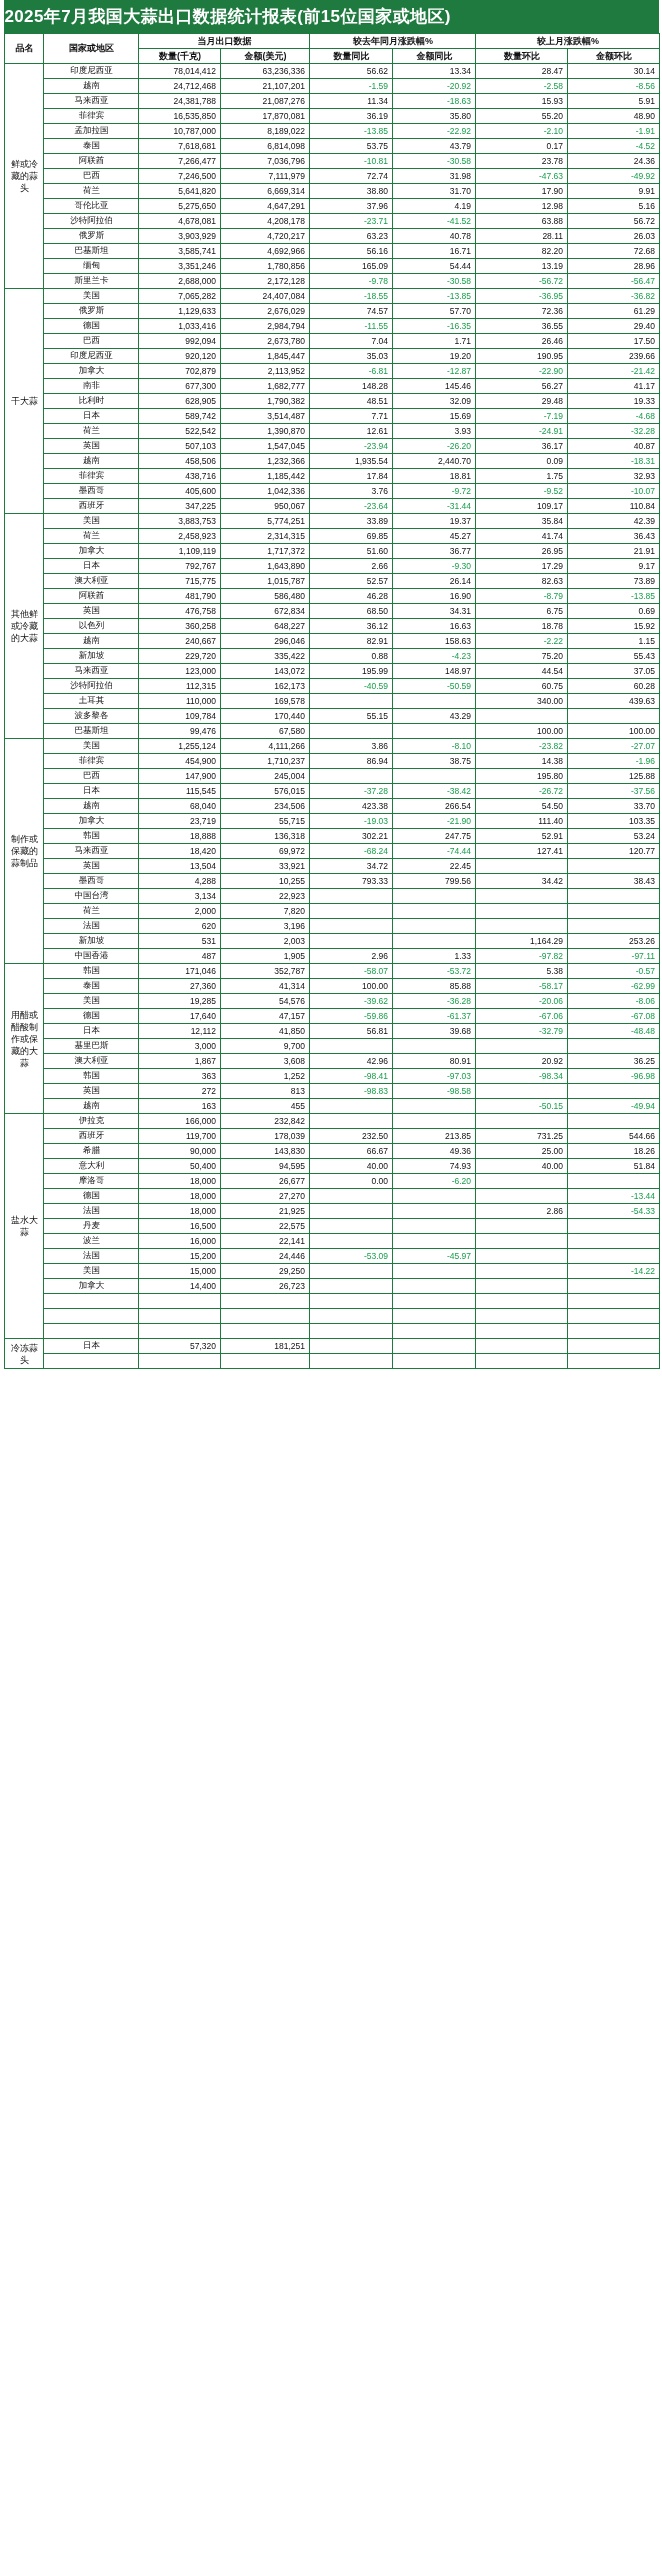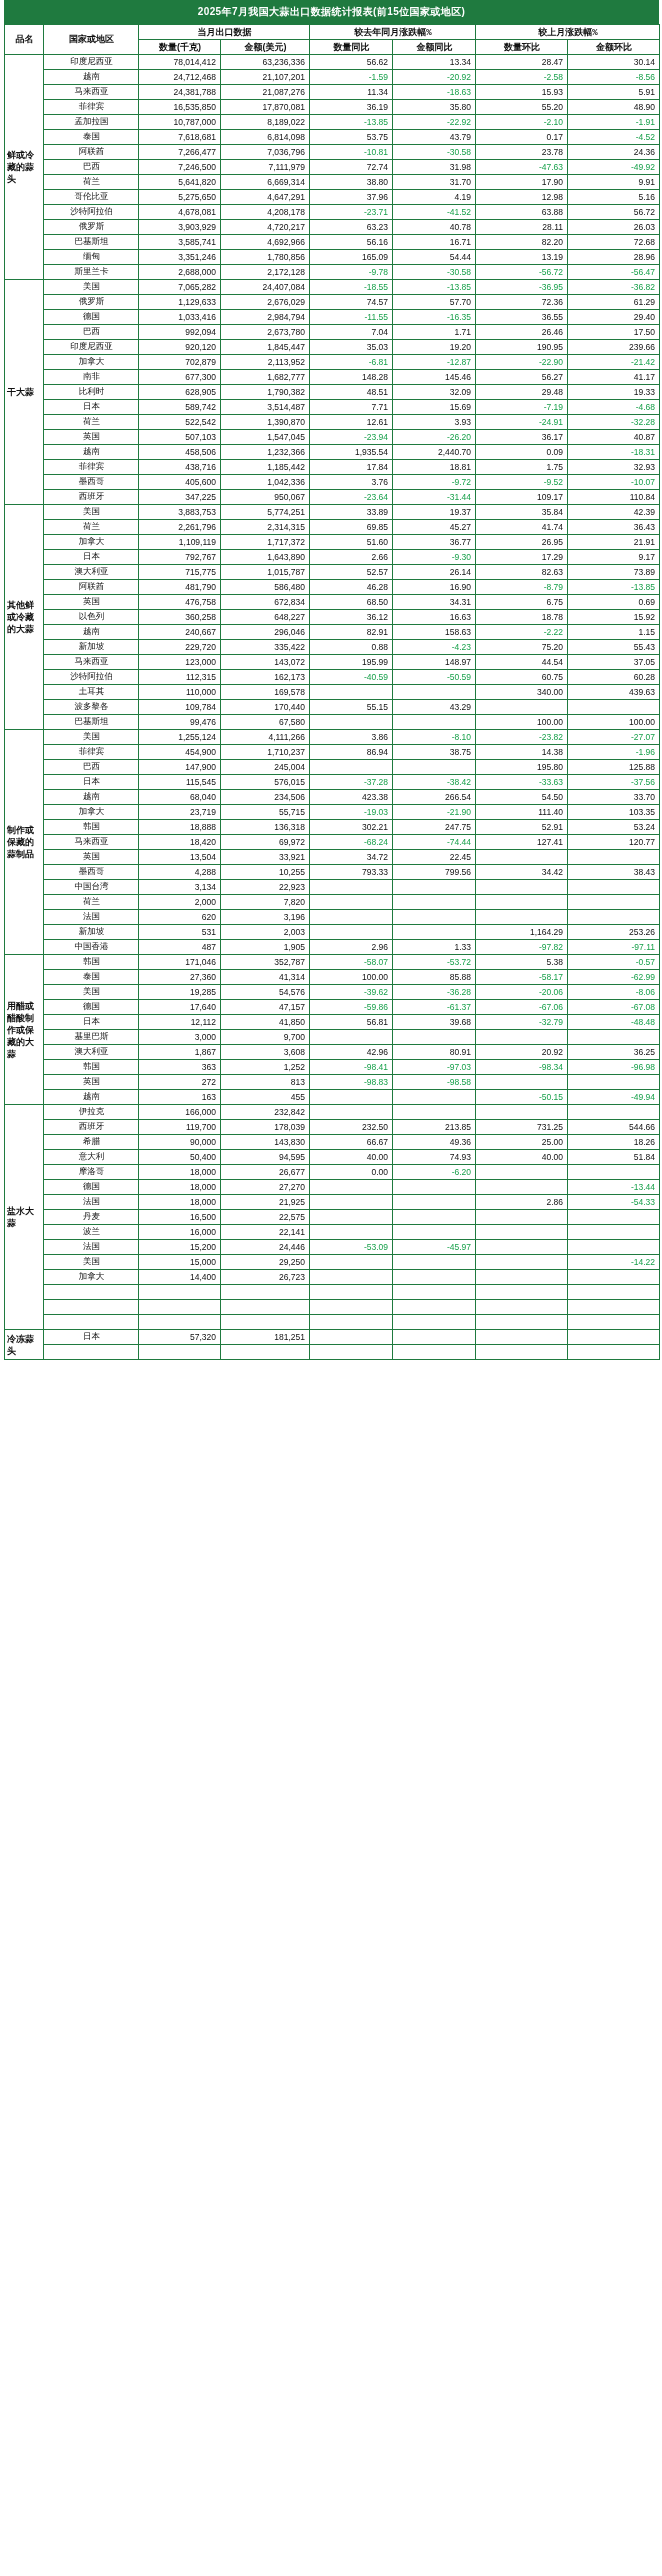--- a/index.html
+++ b/index.html
@@ -9,23 +9,22 @@
     background: #ffffff;
     font-family: "Liberation Sans", "DejaVu Sans", sans-serif;
   }
   .sheet {
     width: 663px;
     padding: 0 4.4px 7.4px 4.4px;
   }
   .title-bar {
     background: #1f7a3f;
     color: #ffffff;
-    font-size: 10px;
+    font-size: 17px;
     font-weight: bold;
-    text-align: center;
     padding: 5.2px 0 5.2px 0;
     letter-spacing: 0.4px;
   }
   table {
     border-collapse: collapse;
     width: 654px;
     table-layout: fixed;
   }
   col.c0 { width: 39px; }
   col.c1 { width: 95px; }
@@ -44,24 +43,25 @@
     color: #111;
     overflow: hidden;
     white-space: nowrap;
   }
   thead th {
     background: #ffffff;
     font-weight: bold;
     text-align: center;
     font-size: 9px;
   }
-  th.grp { font-size: 9px; font-family: Liberation Mono, monospace; }
+  th.grp { font-size: 9px; }
   td.cat {
+    text-align: center;
     font-size: 9px;
-    font-weight: bold;
+    font-weight: normal;
     vertical-align: middle;
     line-height: 1.35;
     padding: 1.5px;
     word-break: break-all;
     white-space: normal;
   }
   td.country { text-align: center; }
   td.num { text-align: right; padding-right: 4.4px; }
   td.pct { text-align: right; padding-right: 4.4px; }
   .neg { color: #17a04a; }
@@ -380,21 +380,21 @@
           <td class="country">美国</td>
           <td class="num">3,883,753</td>
           <td class="num">5,774,251</td>
           <td class="pct">33.89</td>
           <td class="pct">19.37</td>
           <td class="pct">35.84</td>
           <td class="pct">42.39</td>
         </tr>
         <tr>
           <td class="country">荷兰</td>
-          <td class="num">2,261,796</td>
+          <td class="num">2,458,923</td>
           <td class="num">2,314,315</td>
           <td class="pct">69.85</td>
           <td class="pct">45.27</td>
           <td class="pct">41.74</td>
           <td class="pct">36.43</td>
         </tr>
         <tr>
           <td class="country">加拿大</td>
           <td class="num">1,109,119</td>
           <td class="num">1,717,372</td>
@@ -538,21 +538,21 @@
           <td class="pct"></td>
           <td class="pct">195.80</td>
           <td class="pct">125.88</td>
         </tr>
         <tr>
           <td class="country">日本</td>
           <td class="num">115,545</td>
           <td class="num">576,015</td>
           <td class="pct neg">-37.28</td>
           <td class="pct neg">-38.42</td>
-          <td class="pct neg">-33.63</td>
+          <td class="pct neg">-26.72</td>
           <td class="pct neg">-37.56</td>
         </tr>
         <tr>
           <td class="country">越南</td>
           <td class="num">68,040</td>
           <td class="num">234,506</td>
           <td class="pct">423.38</td>
           <td class="pct">266.54</td>
           <td class="pct">54.50</td>
           <td class="pct">33.70</td>

